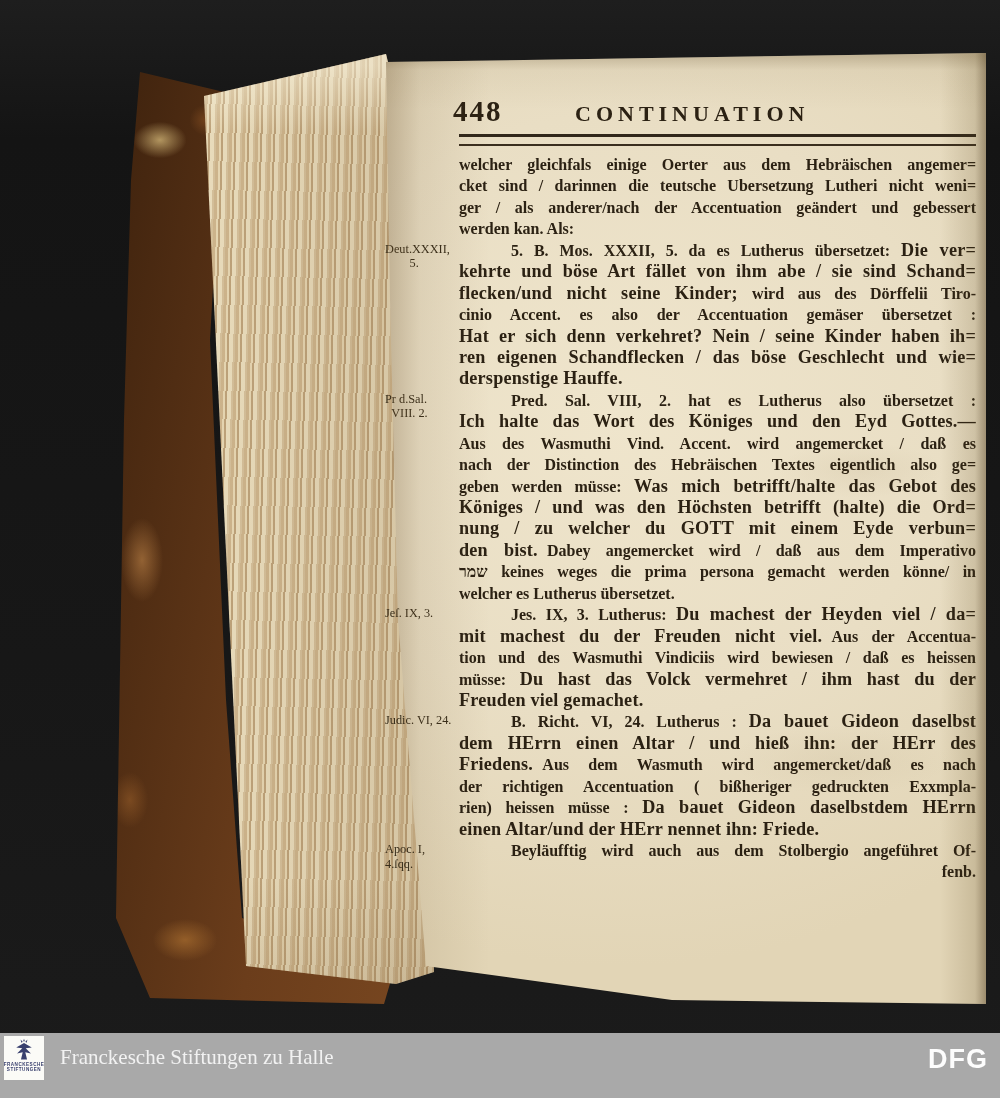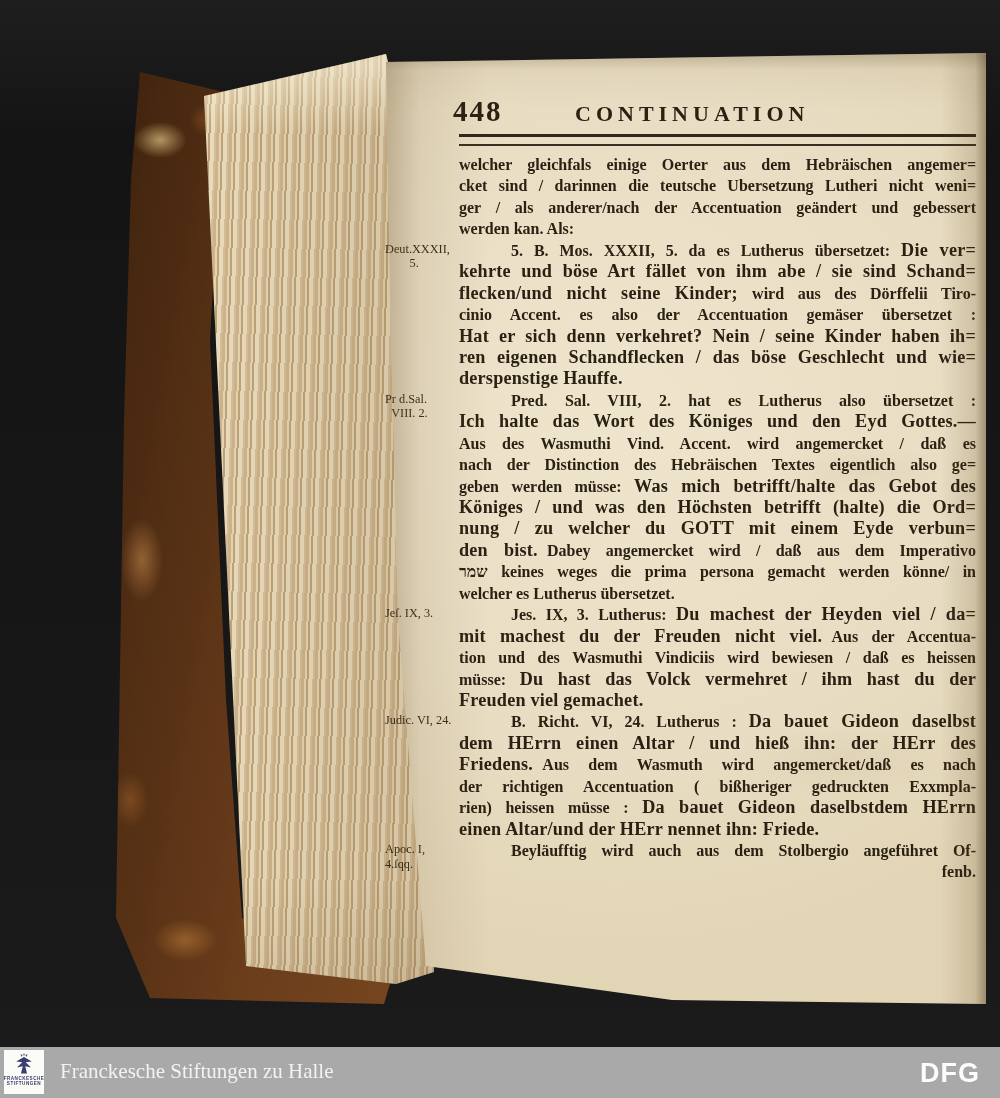--- a/index.html
+++ b/index.html
@@ -60,26 +60,26 @@
   .line.last{text-align-last:left;}
   .line.alignr{text-align-last:right;}
   .n{font-size:16px;}
   .q{font-size:18.2px;letter-spacing:.2px;}
   .margin-note{
     position:absolute;left:-74px;top:2px;width:70px;
     font-size:12.3px;line-height:14.5px;font-weight:normal;
     color:#372c19;white-space:pre-wrap;
   }
   
-  .footer-bar{position:absolute;left:0;right:0;bottom:0;height:51px;background:#a9a9a9;margin-top:39px;}
+  .footer-bar{position:absolute;left:0;right:0;bottom:0;height:65px;background:#a9a9a9;margin-top:39px;}
   .fs-logo{position:absolute;left:4px;top:3px;width:40px;height:44px;background:#fbfbf7;display:flex;flex-direction:column;align-items:center;}
   .fs-logo svg{margin-top:2px;}
   .fs-caption{font-family:"Liberation Sans",sans-serif;font-size:4.6px;line-height:5.4px;font-weight:bold;color:#39406e;letter-spacing:.5px;text-align:center;}
   .institution{position:absolute;left:60px;top:12px;font-size:21px;color:#f2f2f2;font-family:"Liberation Serif",serif;}
-  .dfg{position:absolute;right:20px;top:11px;font-family:"Liberation Sans",sans-serif;font-weight:bold;font-size:27px;letter-spacing:1px;color:#fdfdfd;}
+  .dfg{position:absolute;right:12px;top:11px;font-family:"Liberation Sans",sans-serif;font-weight:bold;font-size:27px;letter-spacing:1px;color:#fdfdfd;}
 </style>
 </head>
 <body>
 
 <div class="scene">
   <div class="spine"></div>
   <div class="edges"></div>
   <div class="page"></div>
 
   <div class="text-block">

